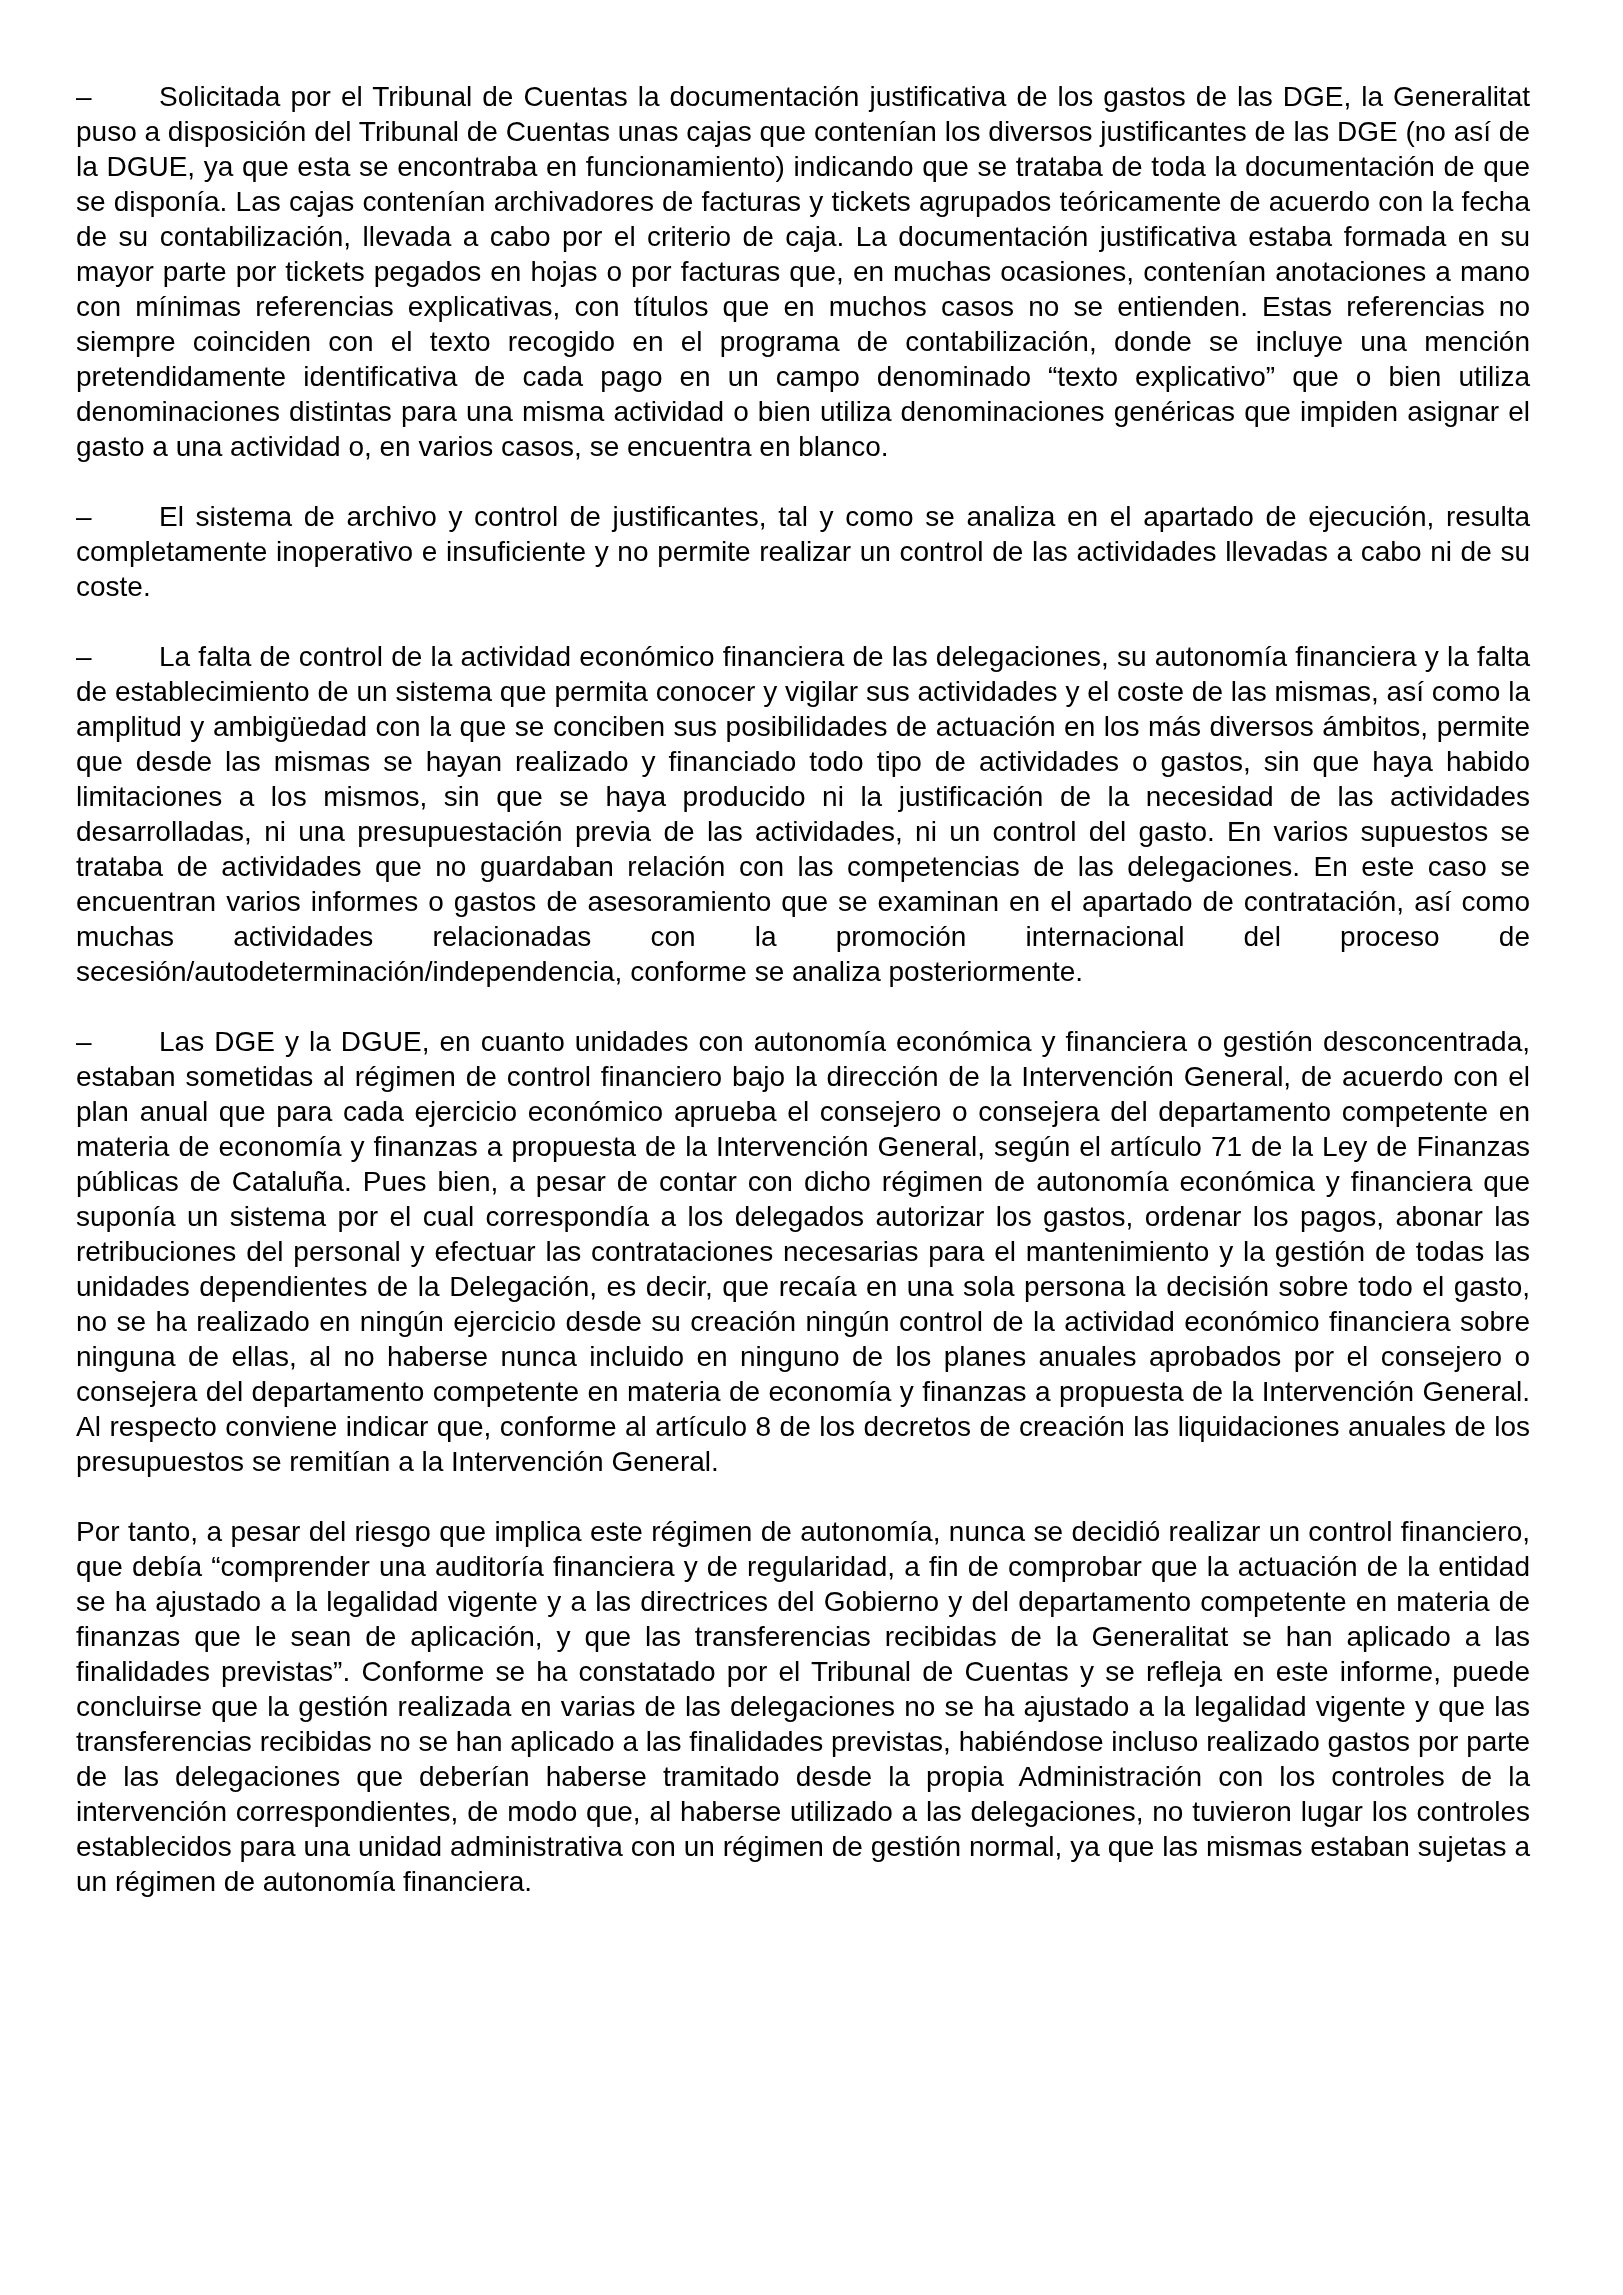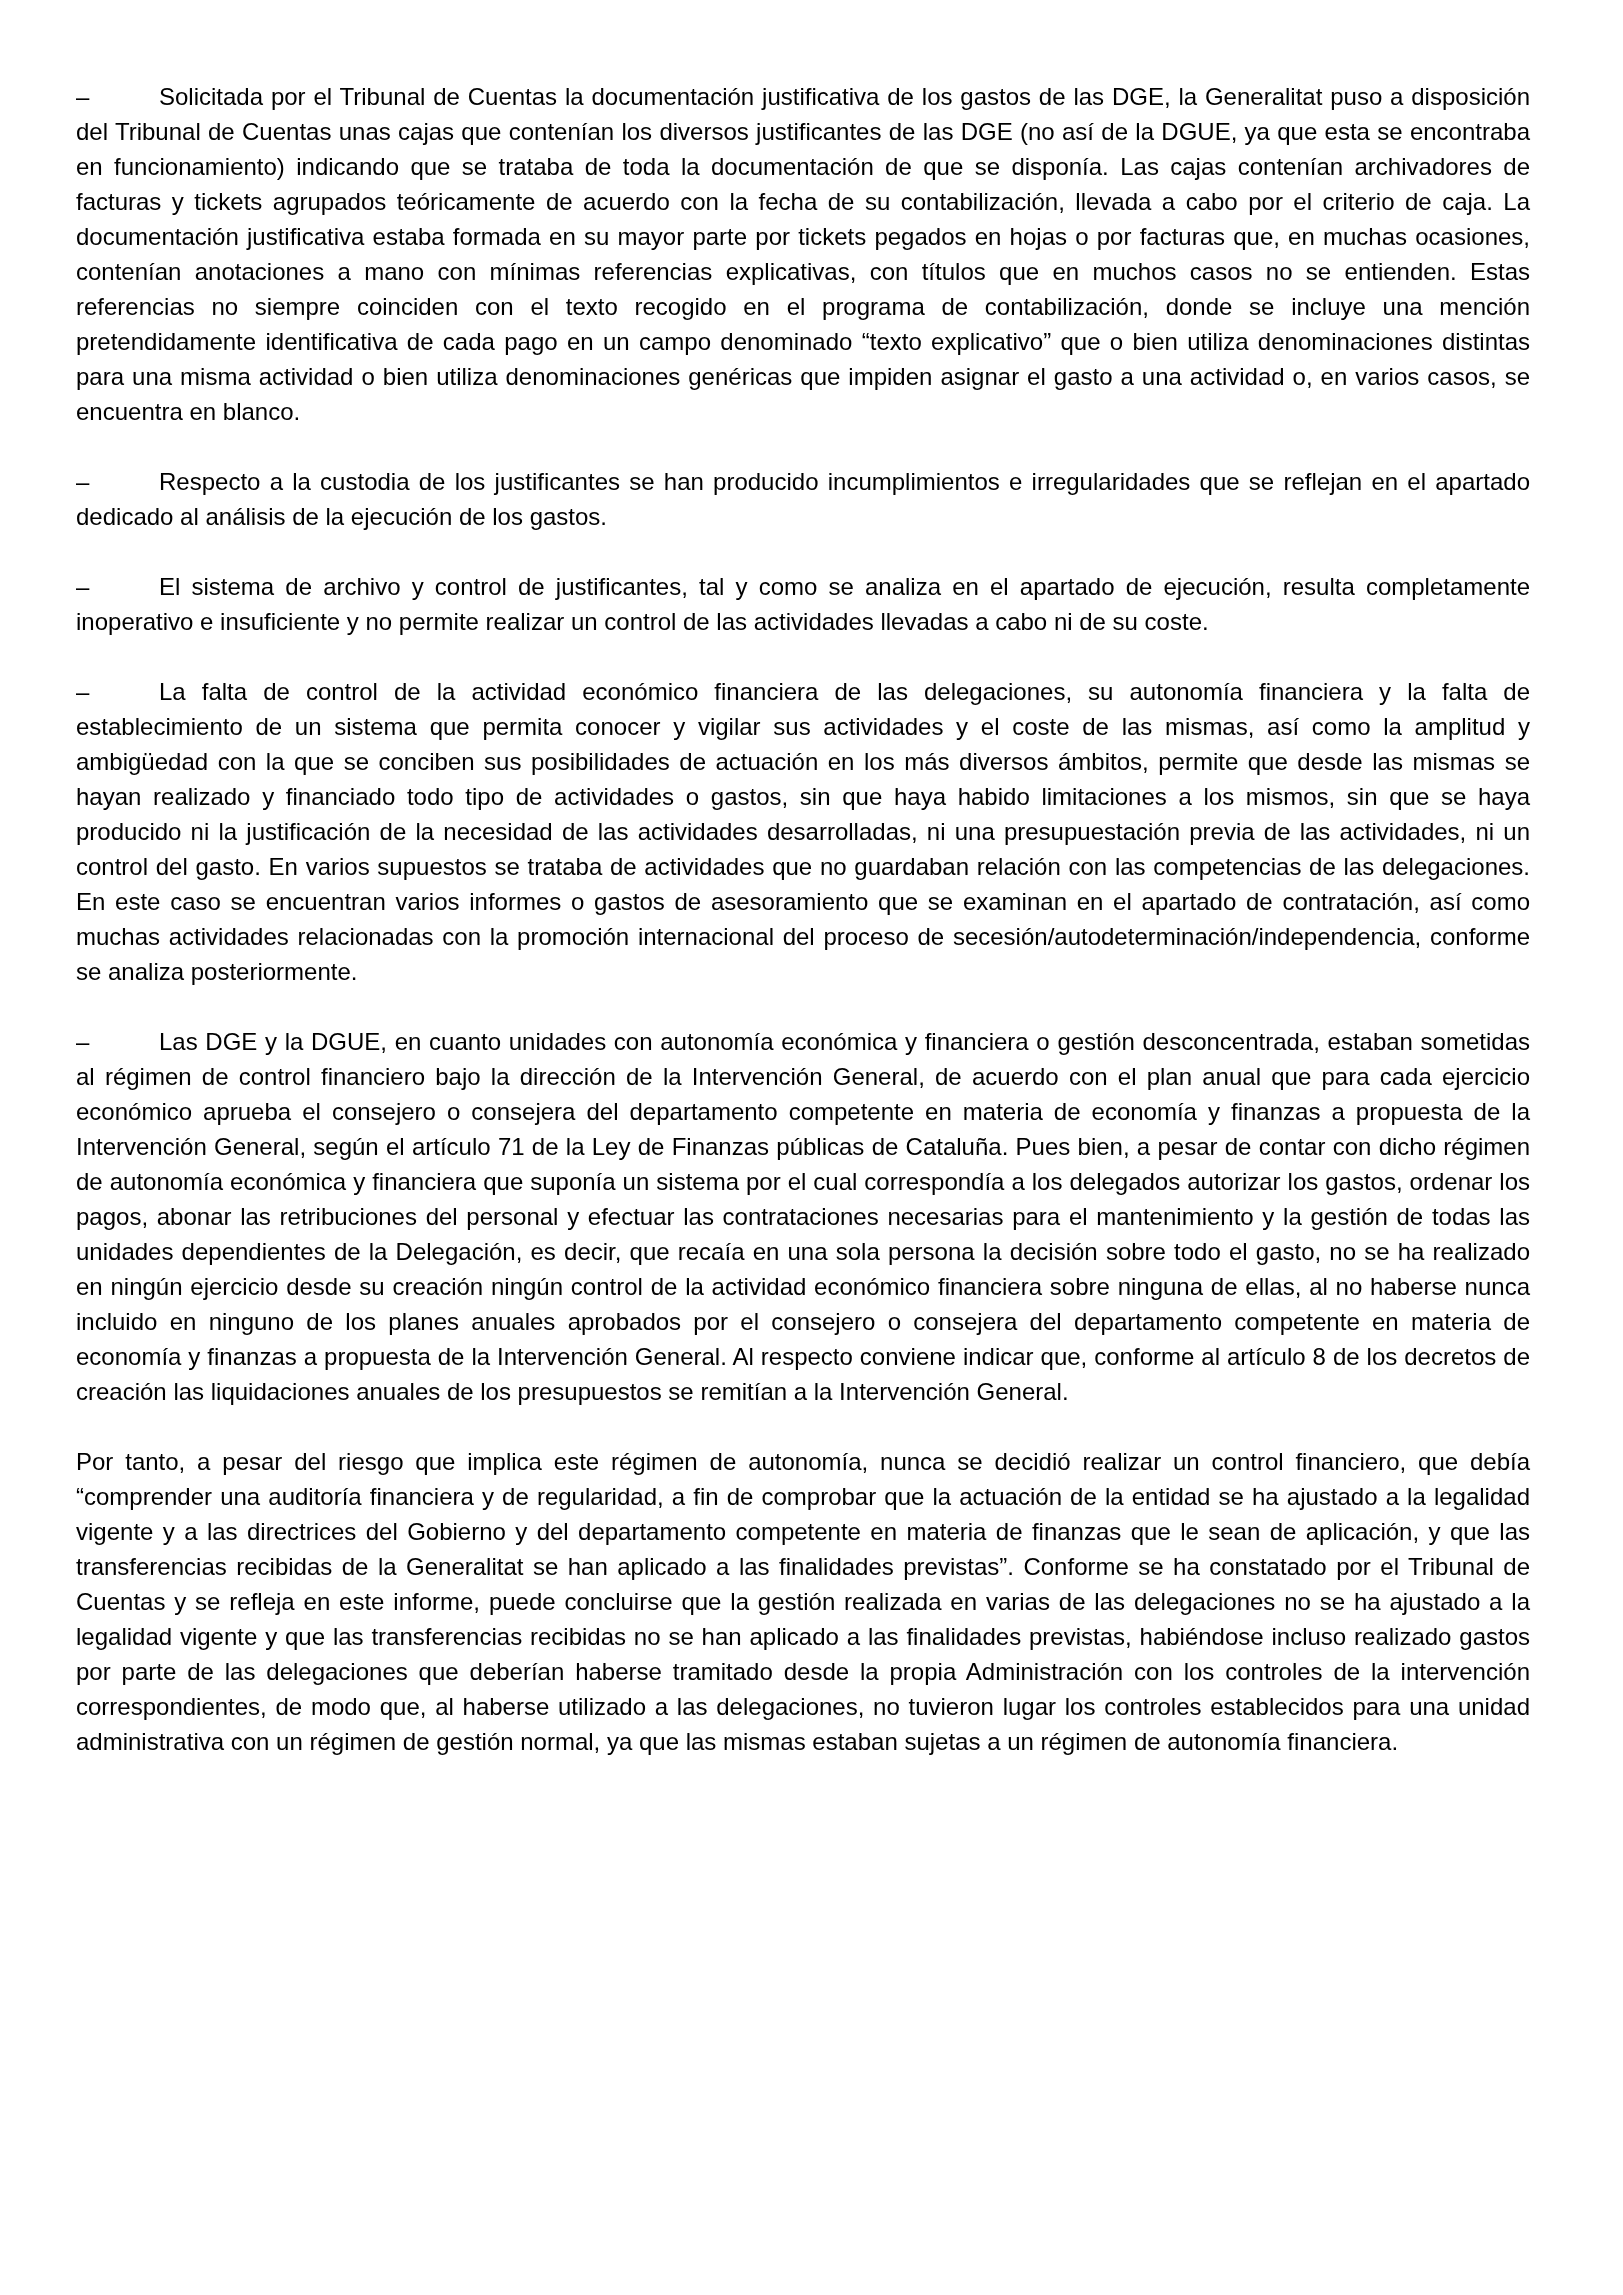--- a/index.html
+++ b/index.html
@@ -16,42 +16,41 @@
     overflow: hidden;
   }
   .page-text {
     position: absolute;
     left: 76px;
     top: 79px;
     width: 1470px;
   }
   p.para {
     margin: 0 16px 35px 0;
-    font-size: 24px;
+    font-size: 28px;
     line-height: 35px;
     text-align: justify;
     letter-spacing: 0;
     word-spacing: normal;
   }
   p.para:last-child {
     margin-bottom: 0;
   }
   .dash {
     display: inline-block;
     width: 83px;
   }
 </style>
 </head>
 <body>
 
 <div class="page-text">
 
   <p class="para"><span class="dash">–</span><span>Solicitada por el Tribunal de Cuentas la documentación justificativa de los gastos de las DGE, la Generalitat puso a disposición del Tribunal de Cuentas unas cajas que contenían los diversos justificantes de las DGE (no así de la DGUE, ya que esta se encontraba en funcionamiento) indicando que se trataba de toda la documentación de que se disponía. Las cajas contenían archivadores de facturas y tickets agrupados teóricamente de acuerdo con la fecha de su contabilización, llevada a cabo por el criterio de caja. La documentación justificativa estaba formada en su mayor parte por tickets pegados en hojas o por facturas que, en muchas ocasiones, contenían anotaciones a mano con mínimas referencias explicativas, con títulos que en muchos casos no se entienden. Estas referencias no siempre coinciden con el texto recogido en el programa de contabilización, donde se incluye una mención pretendidamente identificativa de cada pago en un campo denominado “texto explicativo” que o bien utiliza denominaciones distintas para una misma actividad o bien utiliza denominaciones genéricas que impiden asignar el gasto a una actividad o, en varios casos, se encuentra en blanco.</span></p>
 
-  <p class="para"><span class="dash">–</span><span>Respecto a la custodia de los justificantes se han producido incumplimientos e irregularidades que se reflejan en el apartado dedicado al análisis de la ejecución de los gastos.</span></p>
 
   <p class="para"><span class="dash">–</span><span>El sistema de archivo y control de justificantes, tal y como se analiza en el apartado de ejecución, resulta completamente inoperativo e insuficiente y no permite realizar un control de las actividades llevadas a cabo ni de su coste.</span></p>
 
 
   <p class="para"><span class="dash">–</span><span>La falta de control de la actividad económico financiera de las delegaciones, su autonomía financiera y la falta de establecimiento de un sistema que permita conocer y vigilar sus actividades y el coste de las mismas, así como la amplitud y ambigüedad con la que se conciben sus posibilidades de actuación en los más diversos ámbitos, permite que desde las mismas se hayan realizado y financiado todo tipo de actividades o gastos, sin que haya habido limitaciones a los mismos, sin que se haya producido ni la justificación de la necesidad de las actividades desarrolladas, ni una presupuestación previa de las actividades, ni un control del gasto. En varios supuestos se trataba de actividades que no guardaban relación con las competencias de las delegaciones. En este caso se encuentran varios informes o gastos de asesoramiento que se examinan en el apartado de contratación, así como muchas actividades relacionadas con la promoción internacional del proceso de secesión/autodeterminación/independencia, conforme se analiza posteriormente.</span></p>
 
   <p class="para"><span class="dash">–</span><span>Las DGE y la DGUE, en cuanto unidades con autonomía económica y financiera o gestión desconcentrada, estaban sometidas al régimen de control financiero bajo la dirección de la Intervención General, de acuerdo con el plan anual que para cada ejercicio económico aprueba el consejero o consejera del departamento competente en materia de economía y finanzas a propuesta de la Intervención General, según el artículo 71 de la Ley de Finanzas públicas de Cataluña. Pues bien, a pesar de contar con dicho régimen de autonomía económica y financiera que suponía un sistema por el cual correspondía a los delegados autorizar los gastos, ordenar los pagos, abonar las retribuciones del personal y efectuar las contrataciones necesarias para el mantenimiento y la gestión de todas las unidades dependientes de la Delegación, es decir, que recaía en una sola persona la decisión sobre todo el gasto, no se ha realizado en ningún ejercicio desde su creación ningún control de la actividad económico financiera sobre ninguna de ellas, al no haberse nunca incluido en ninguno de los planes anuales aprobados por el consejero o consejera del departamento competente en materia de economía y finanzas a propuesta de la Intervención General. Al respecto conviene indicar que, conforme al artículo 8 de los decretos de creación las liquidaciones anuales de los presupuestos se remitían a la Intervención General.</span></p>
 
   <p class="para"><span>Por tanto, a pesar del riesgo que implica este régimen de autonomía, nunca se decidió realizar un control financiero, que debía “comprender una auditoría financiera y de regularidad, a fin de comprobar que la actuación de la entidad se ha ajustado a la legalidad vigente y a las directrices del Gobierno y del departamento competente en materia de finanzas que le sean de aplicación, y que las transferencias recibidas de la Generalitat se han aplicado a las finalidades previstas”. Conforme se ha constatado por el Tribunal de Cuentas y se refleja en este informe, puede concluirse que la gestión realizada en varias de las delegaciones no se ha ajustado a la legalidad vigente y que las transferencias recibidas no se han aplicado a las finalidades previstas, habiéndose incluso realizado gastos por parte de las delegaciones que deberían haberse tramitado desde la propia Administración con los controles de la intervención correspondientes, de modo que, al haberse utilizado a las delegaciones, no tuvieron lugar los controles establecidos para una unidad administrativa con un régimen de gestión normal, ya que las mismas estaban sujetas a un régimen de autonomía financiera.</span></p>
 

